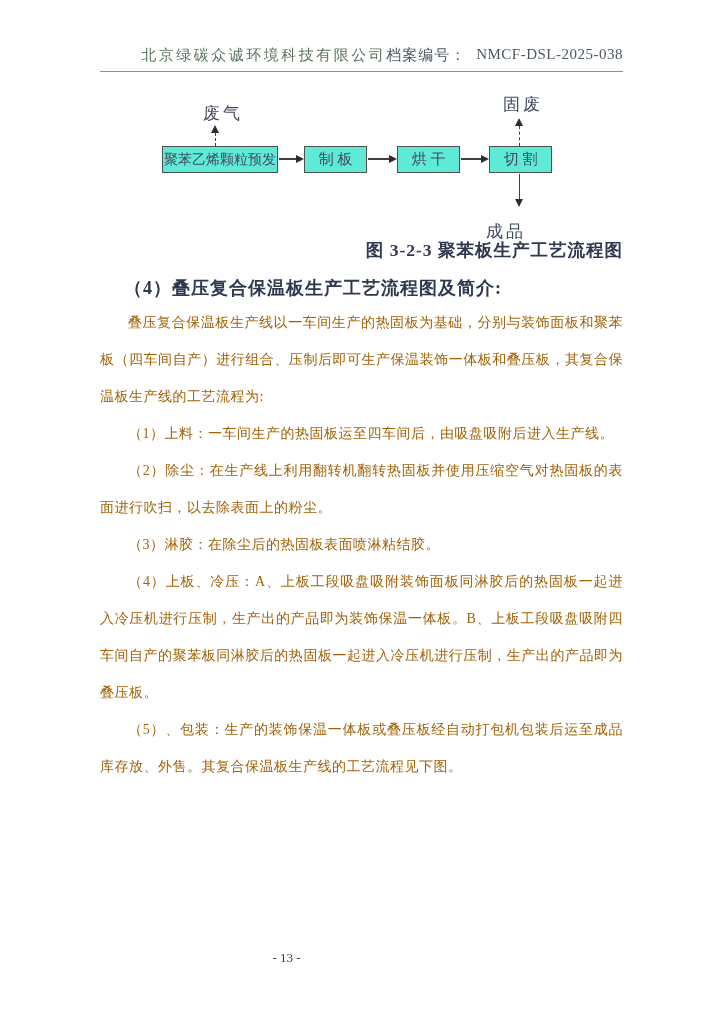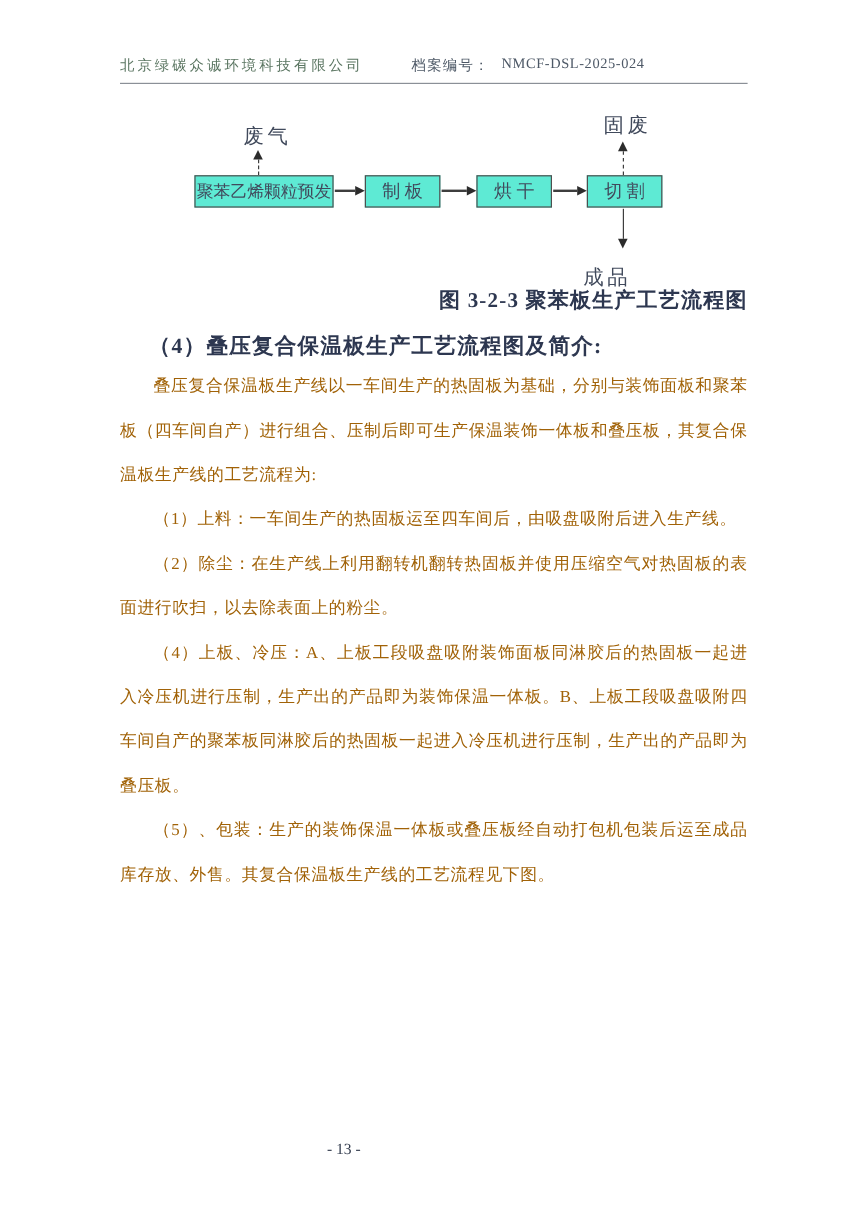--- a/index.html
+++ b/index.html
@@ -9,25 +9,24 @@
     position:relative;
     width:723px; height:1024px;
     margin:0 auto;
     background:#ffffff;
     overflow:hidden;
     color:#3b4660;
   }
   
   .header {
     position:absolute; top:46px; left:100px; right:100px;
-    display:flex; justify-content:flex-start; align-items:flex-end;
+    display:flex; justify-content:flex-end; align-items:flex-end;
     padding-bottom:6px;
     border-bottom:1.5px solid #8b9097;
-    font-size:12px;
-    gap:40px;
+    font-size:15px;
   }
   .company { color:#5a7561; letter-spacing:2.5px; }
   .docno-wrap { color:#4d5866; display:flex; gap:10px; }
   .docno-label { letter-spacing:1px; }
   .docno-value { font-family:"Liberation Serif",serif; letter-spacing:0.5px; }
   
   .flowchart { position:absolute; top:72px; left:0; width:723px; height:163px; }
   .fc-box {
     position:absolute; top:74px; height:27px;
     border:1.5px solid #4f4f4f;
@@ -82,21 +81,21 @@
 </style>
 </head>
 <body>
 
 <div class="page">
 
   <div class="header">
     <span class="company">北京绿碳众诚环境科技有限公司</span>
     <span class="docno-wrap">
       <span class="docno-label">档案编号：</span>
-      <span class="docno-value">NMCF-DSL-2025-024</span>
+      <span class="docno-value">NMCF-DSL-2025-038</span>
     </span>
   </div>
 
   <div class="flowchart">
     <span class="fc-label lbl-wastegas">废气</span>
     <span class="fc-label lbl-solidwaste">固废</span>
     <span class="fc-label lbl-product">成品</span>
 
     <div class="varrow va-wastegas">
       <div class="tri-up"></div>
@@ -131,19 +130,20 @@
   </div>
 
   <div class="caption">图 3-2-3 聚苯板生产工艺流程图</div>
 
   <div class="section-heading">（4）叠压复合保温板生产工艺流程图及简介:</div>
 
   <div class="body-text">
     <p>叠压复合保温板生产线以一车间生产的热固板为基础，分别与装饰面板和聚苯板（四车间自产）进行组合、压制后即可生产保温装饰一体板和叠压板，其复合保温板生产线的工艺流程为:</p>
     <p>（1）上料：一车间生产的热固板运至四车间后，由吸盘吸附后进入生产线。</p>
     <p>（2）除尘：在生产线上利用翻转机翻转热固板并使用压缩空气对热固板的表面进行吹扫，以去除表面上的粉尘。</p>
+    <p>（3）淋胶：在除尘后的热固板表面喷淋粘结胶。</p>
     <p>（4）上板、冷压：A、上板工段吸盘吸附装饰面板同淋胶后的热固板一起进入冷压机进行压制，生产出的产品即为装饰保温一体板。B、上板工段吸盘吸附四车间自产的聚苯板同淋胶后的热固板一起进入冷压机进行压制，生产出的产品即为叠压板。</p>
     <p>（5）、包装：生产的装饰保温一体板或叠压板经自动打包机包装后运至成品库存放、外售。其复合保温板生产线的工艺流程见下图。</p>
   </div>
 
   <div class="footer">- 13 -</div>
 
 </div>
 
 </body></html>

